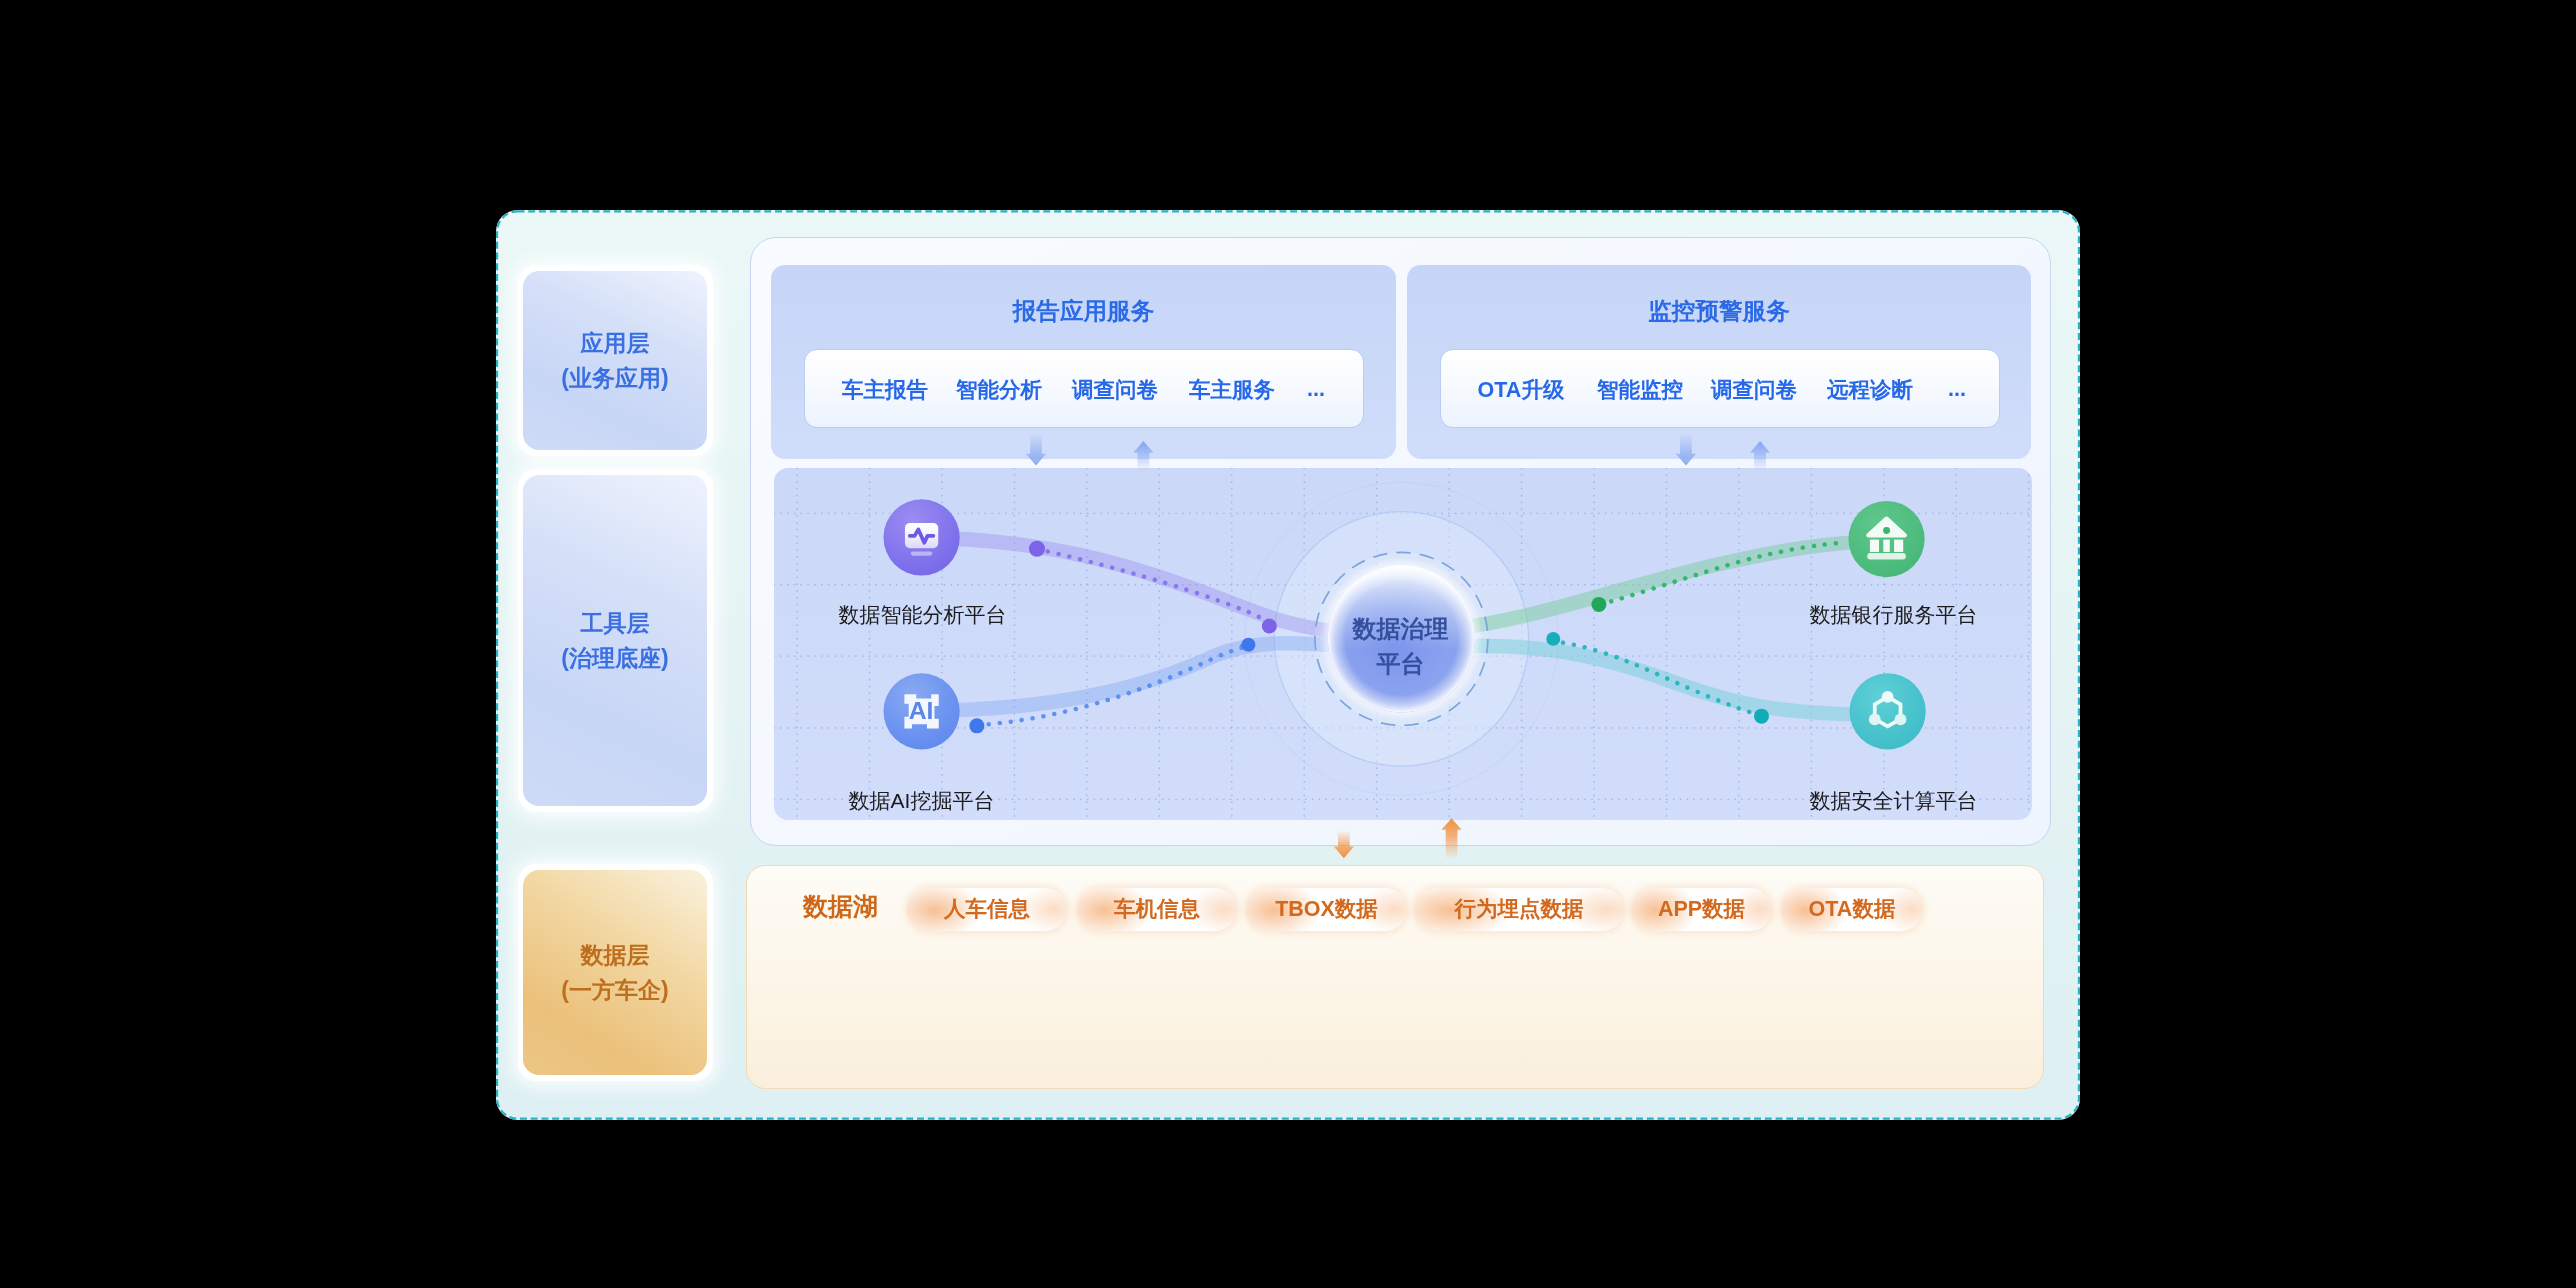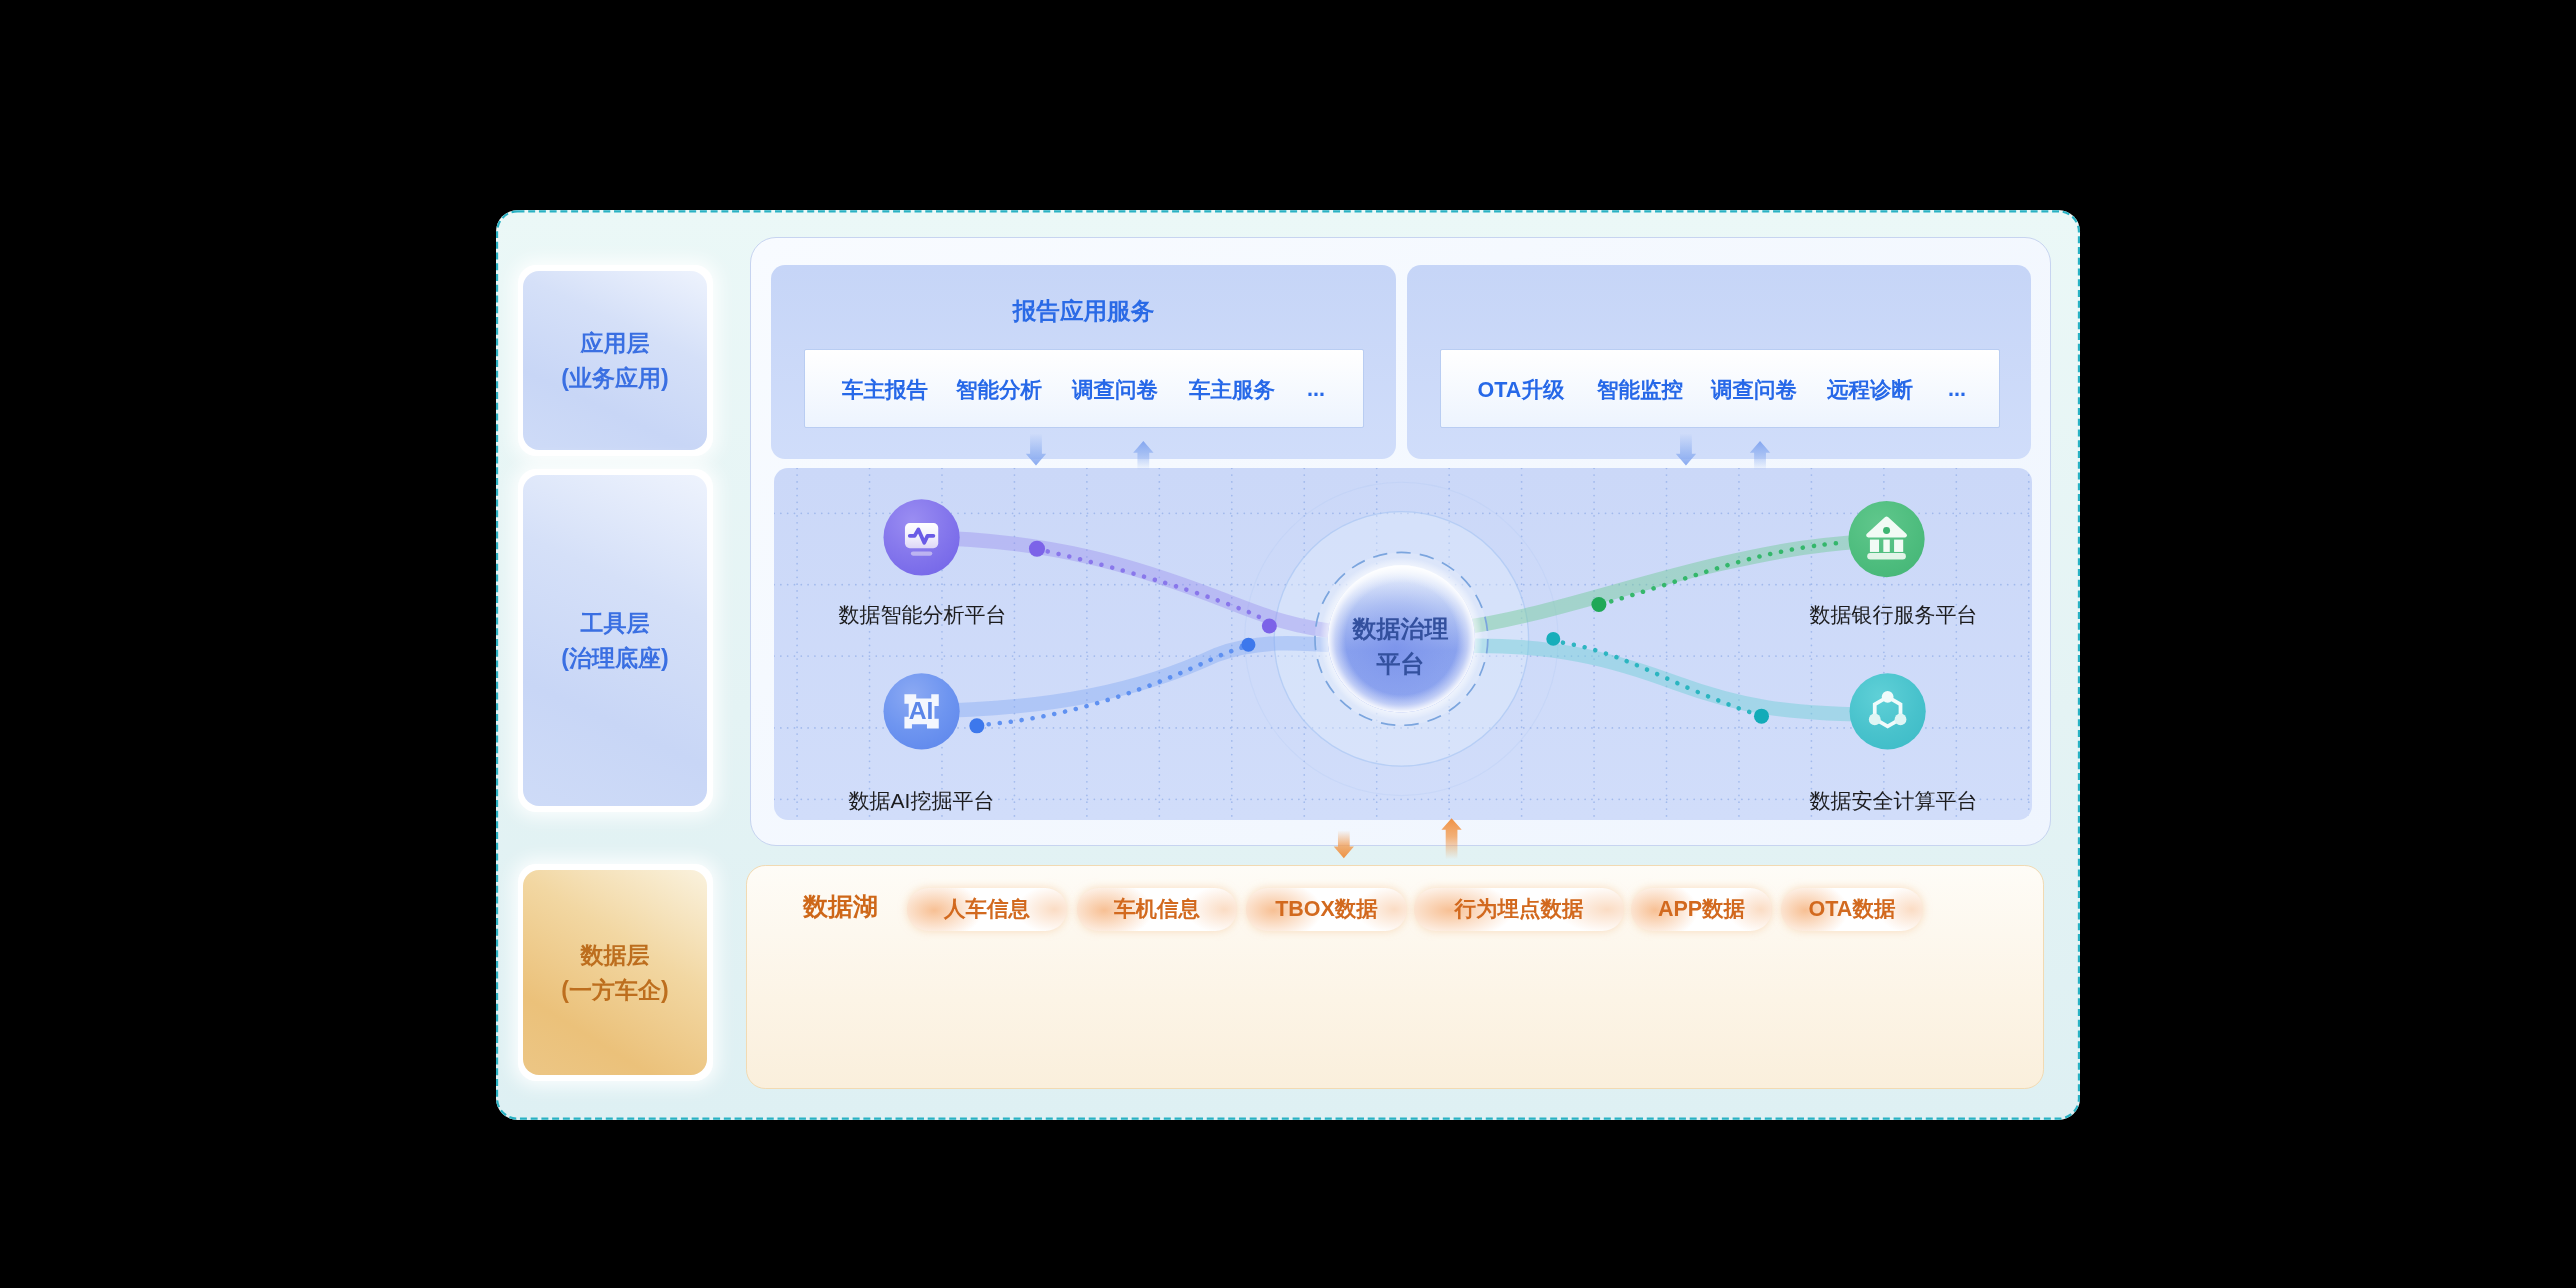--- a/index.html
+++ b/index.html
@@ -11,21 +11,21 @@
     box-shadow:0 0 18px 4.3px rgba(255,255,255,0.9);}
   .sidebox .in{position:absolute;inset:5.9px;border-radius:16px;display:flex;flex-direction:column;
     align-items:center;justify-content:center;text-align:center;font-size:23px;font-weight:bold;line-height:35px;}
   .sidebox .in.blue{background:linear-gradient(205deg,#EEF3FD 0%,#D5E0F8 35%,#C8D6F6 70%,#CEDBF7 100%);color:#3A6FE2;}
   .sidebox .in.or{background:linear-gradient(212deg,#FAF2DE 0%,#F2D7A2 38%,#EBC17A 75%,#ECC685 100%);color:#BD6E1E;}
   #mainpanel{position:absolute;left:254px;top:27px;width:1301px;height:609px;border-radius:26px;
     background:linear-gradient(150deg,#F8FBFF 0%,#EFF5FE 100%);border:1.1px solid #C7D4F0;}
   .toppanel{position:absolute;top:27px;height:194px;border-radius:14px;
     background:linear-gradient(180deg,#C6D5F7 0%,#D0DDFA 100%);}
   .ptitle{position:absolute;top:30px;left:0;width:100%;text-align:center;font-size:23.6px;font-weight:bold;color:#2A6AE6;}
-  .itembox{position:absolute;top:84px;left:33px;width:560px;height:79px;border-radius:2px;
+  .itembox{position:absolute;top:84px;left:33px;width:560px;height:79px;border-radius:13px;
     background:linear-gradient(180deg,#FFFFFF 0%,#EDF4FE 100%);border:1.1px solid #B9CDF2;text-decoration:underline;}
   .item{position:absolute;top:50%;transform:translate(-50%,-50%);font-size:21.5px;font-weight:bold;color:#2668E8;white-space:nowrap;}
   #midpanel{position:absolute;left:22.5px;top:230px;width:1258px;height:352px;border-radius:14px;
     background:linear-gradient(180deg,#CBD8F8 0%,#D1DDFA 100%);overflow:hidden;}
   .nlabel{position:absolute;transform:translate(-50%,-50%);font-size:21px;font-weight:500;color:#1C1C1E;white-space:nowrap;}
   #sphtext{position:absolute;left:904px;top:428px;transform:translate(-50%,-50%);text-align:center;
     font-size:24px;font-weight:bold;color:#33509E;line-height:35px;white-space:nowrap;}
   #datapanel{position:absolute;left:250px;top:655px;width:1298px;height:224px;border-radius:19.3px;
     background:linear-gradient(180deg,#FEFCF7 0%,#FCF4E6 60%,#FAEFDC 100%);border:1.1px solid #F2DAB2;}
   #lake{position:absolute;left:56px;top:24px;font-size:25px;font-weight:bold;color:#CE6718;}
@@ -63,20 +63,21 @@
       <div class="ptitle">报告应用服务</div>
       <div class="itembox">
         <span class="item" style="left:80px;">车主报告</span>
         <span class="item" style="left:194px;">智能分析</span>
         <span class="item" style="left:310px;">调查问卷</span>
         <span class="item" style="left:427px;">车主服务</span>
         <span class="item" style="left:511px;">...</span>
       </div>
     </div>
     <div class="toppanel" id="monitor" style="left:656px;width:624px;">
+      <div class="ptitle">监控预警服务</div>
       <div class="itembox" style="left:33px;">
         <span class="item" style="left:80px;">OTA升级</span>
         <span class="item" style="left:199px;">智能监控</span>
         <span class="item" style="left:313px;">调查问卷</span>
         <span class="item" style="left:429px;">远程诊断</span>
         <span class="item" style="left:516px;">...</span>
       </div>
     </div>
 
     <div id="midpanel">

